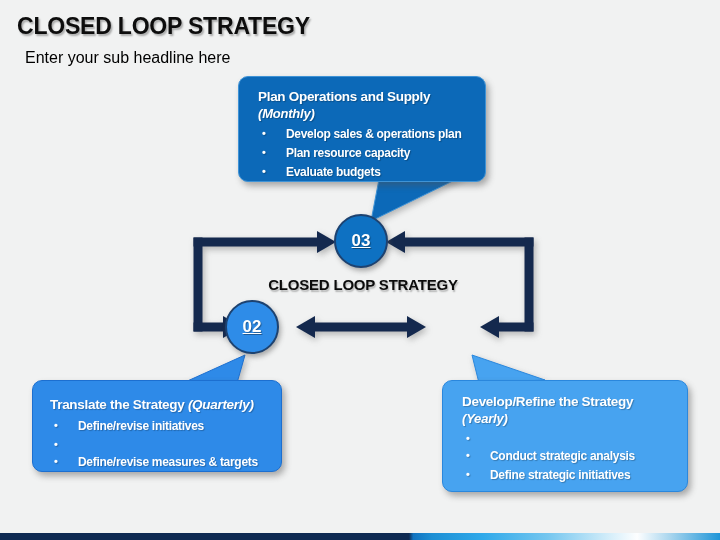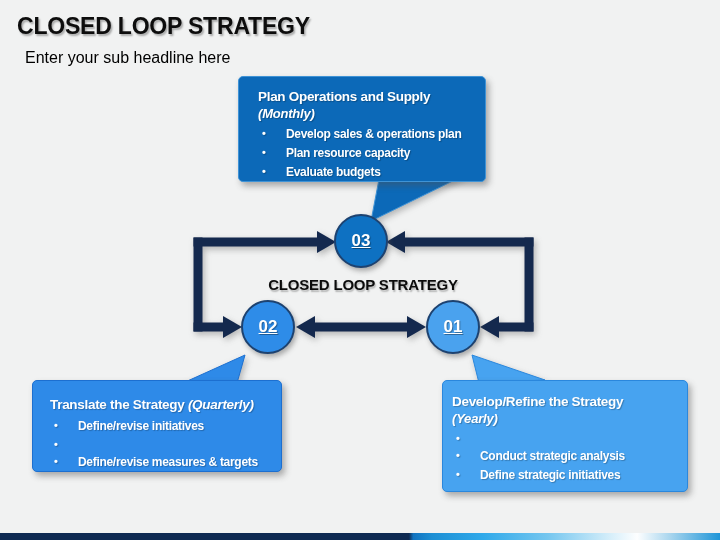--- a/index.html
+++ b/index.html
@@ -16,37 +16,37 @@
   .diagram-svg{position:absolute;left:0;top:0;z-index:1;
                filter:drop-shadow(2px 3px 3px rgba(70,70,70,0.35));}
 
   
   .node{position:absolute;width:54px;height:54px;border-radius:50%;box-sizing:border-box;
         border:2px solid #1d4270;display:flex;align-items:center;justify-content:center;
         color:#fff;font-size:17px;font-weight:bold;z-index:2;
         box-shadow:2px 3px 5px rgba(80,80,80,0.45);
         text-shadow:1px 1px 1px rgba(0,0,0,0.35);text-decoration:underline;}
   .node-03{left:334px;top:214px;background:#0e71c2;}
-  .node-02{left:241px;top:300px;background:#2e8ce8;}
+  .node-02{left:225px;top:300px;background:#2e8ce8;}
   .node-01{left:426px;top:300px;background:#4aa2ee;}
 
   .center-label{position:absolute;left:243px;top:276px;width:240px;text-align:center;
                 font-size:15px;font-weight:bold;color:#0b0b0b;letter-spacing:-0.2px;
                 text-shadow:1px 1.5px 1.5px rgba(0,0,0,0.25);z-index:2;}
 
   
-  .callout{position:absolute;border-radius:5px;color:#fff;box-sizing:border-box;
+  .callout{position:absolute;border-radius:10px;color:#fff;box-sizing:border-box;
            box-shadow:3px 4px 6px rgba(80,80,80,0.45);z-index:3;
            text-shadow:1px 1px 1px rgba(0,0,0,0.25);}
   .callout-top{left:238px;top:76px;width:248px;height:106px;background:#0c69b8;
                border:1px solid #3f93d6;padding:12px 14px 8px 19px;}
   .callout-bl{left:32px;top:380px;width:250px;height:92px;background:#2e8ae8;
               border:1px solid #1c6fd0;padding:16px 12px 8px 17px;}
   .callout-br{left:442px;top:380px;width:246px;height:112px;background:#47a3f0;
-              border:1px solid #2a87dd;padding:13px 12px 8px 9px;}
+              border:1px solid #2a87dd;padding:13px 12px 8px 19px;}
 
   .co-title{font-size:13.5px;font-weight:bold;letter-spacing:-0.3px;line-height:1.25;}
   .co-period{font-size:13px;font-weight:bold;font-style:italic;letter-spacing:-0.2px;line-height:1.25;}
   .period-inline{font-style:italic;}
   .co-list{margin:3px 0 0;padding:0;list-style:none;}
   .co-list li{display:flex;font-size:12px;font-weight:bold;letter-spacing:-0.3px;line-height:1.56;}
   .co-list .dot{width:9px;margin:0 15px 0 4px;font-size:11px;flex:none;}
 
   
   .bottom-bar{position:absolute;left:0;right:0;bottom:0;height:7px;z-index:4;
@@ -86,23 +86,20 @@
     <polygon points="380,174 467,174 371,221" fill="#0c69b8" stroke="#3f93d6" stroke-width="1"></polygon>
     <polygon points="183,383 245,355 237,383" fill="#2e8ae8" stroke="#1c6fd0" stroke-width="1"></polygon>
     <polygon points="472,355 479,383 545,380" fill="#47a3f0" stroke="#2a87dd" stroke-width="1"></polygon>
   </svg>
 
   <div class="node node-03">
     <span>03</span>
   </div>
   <div class="node node-02">
     <span>02</span>
-  </div>
-  <div class="node node-01">
-    <span>01</span>
   </div>
 
   <div class="center-label">CLOSED LOOP STRATEGY</div>
 
   <div class="callout callout-top">
     <div class="co-title">Plan Operations and Supply</div>
     <div class="co-period">(Monthly)</div>
     <ul class="co-list">
       <li>
         <span class="dot">•</span>

